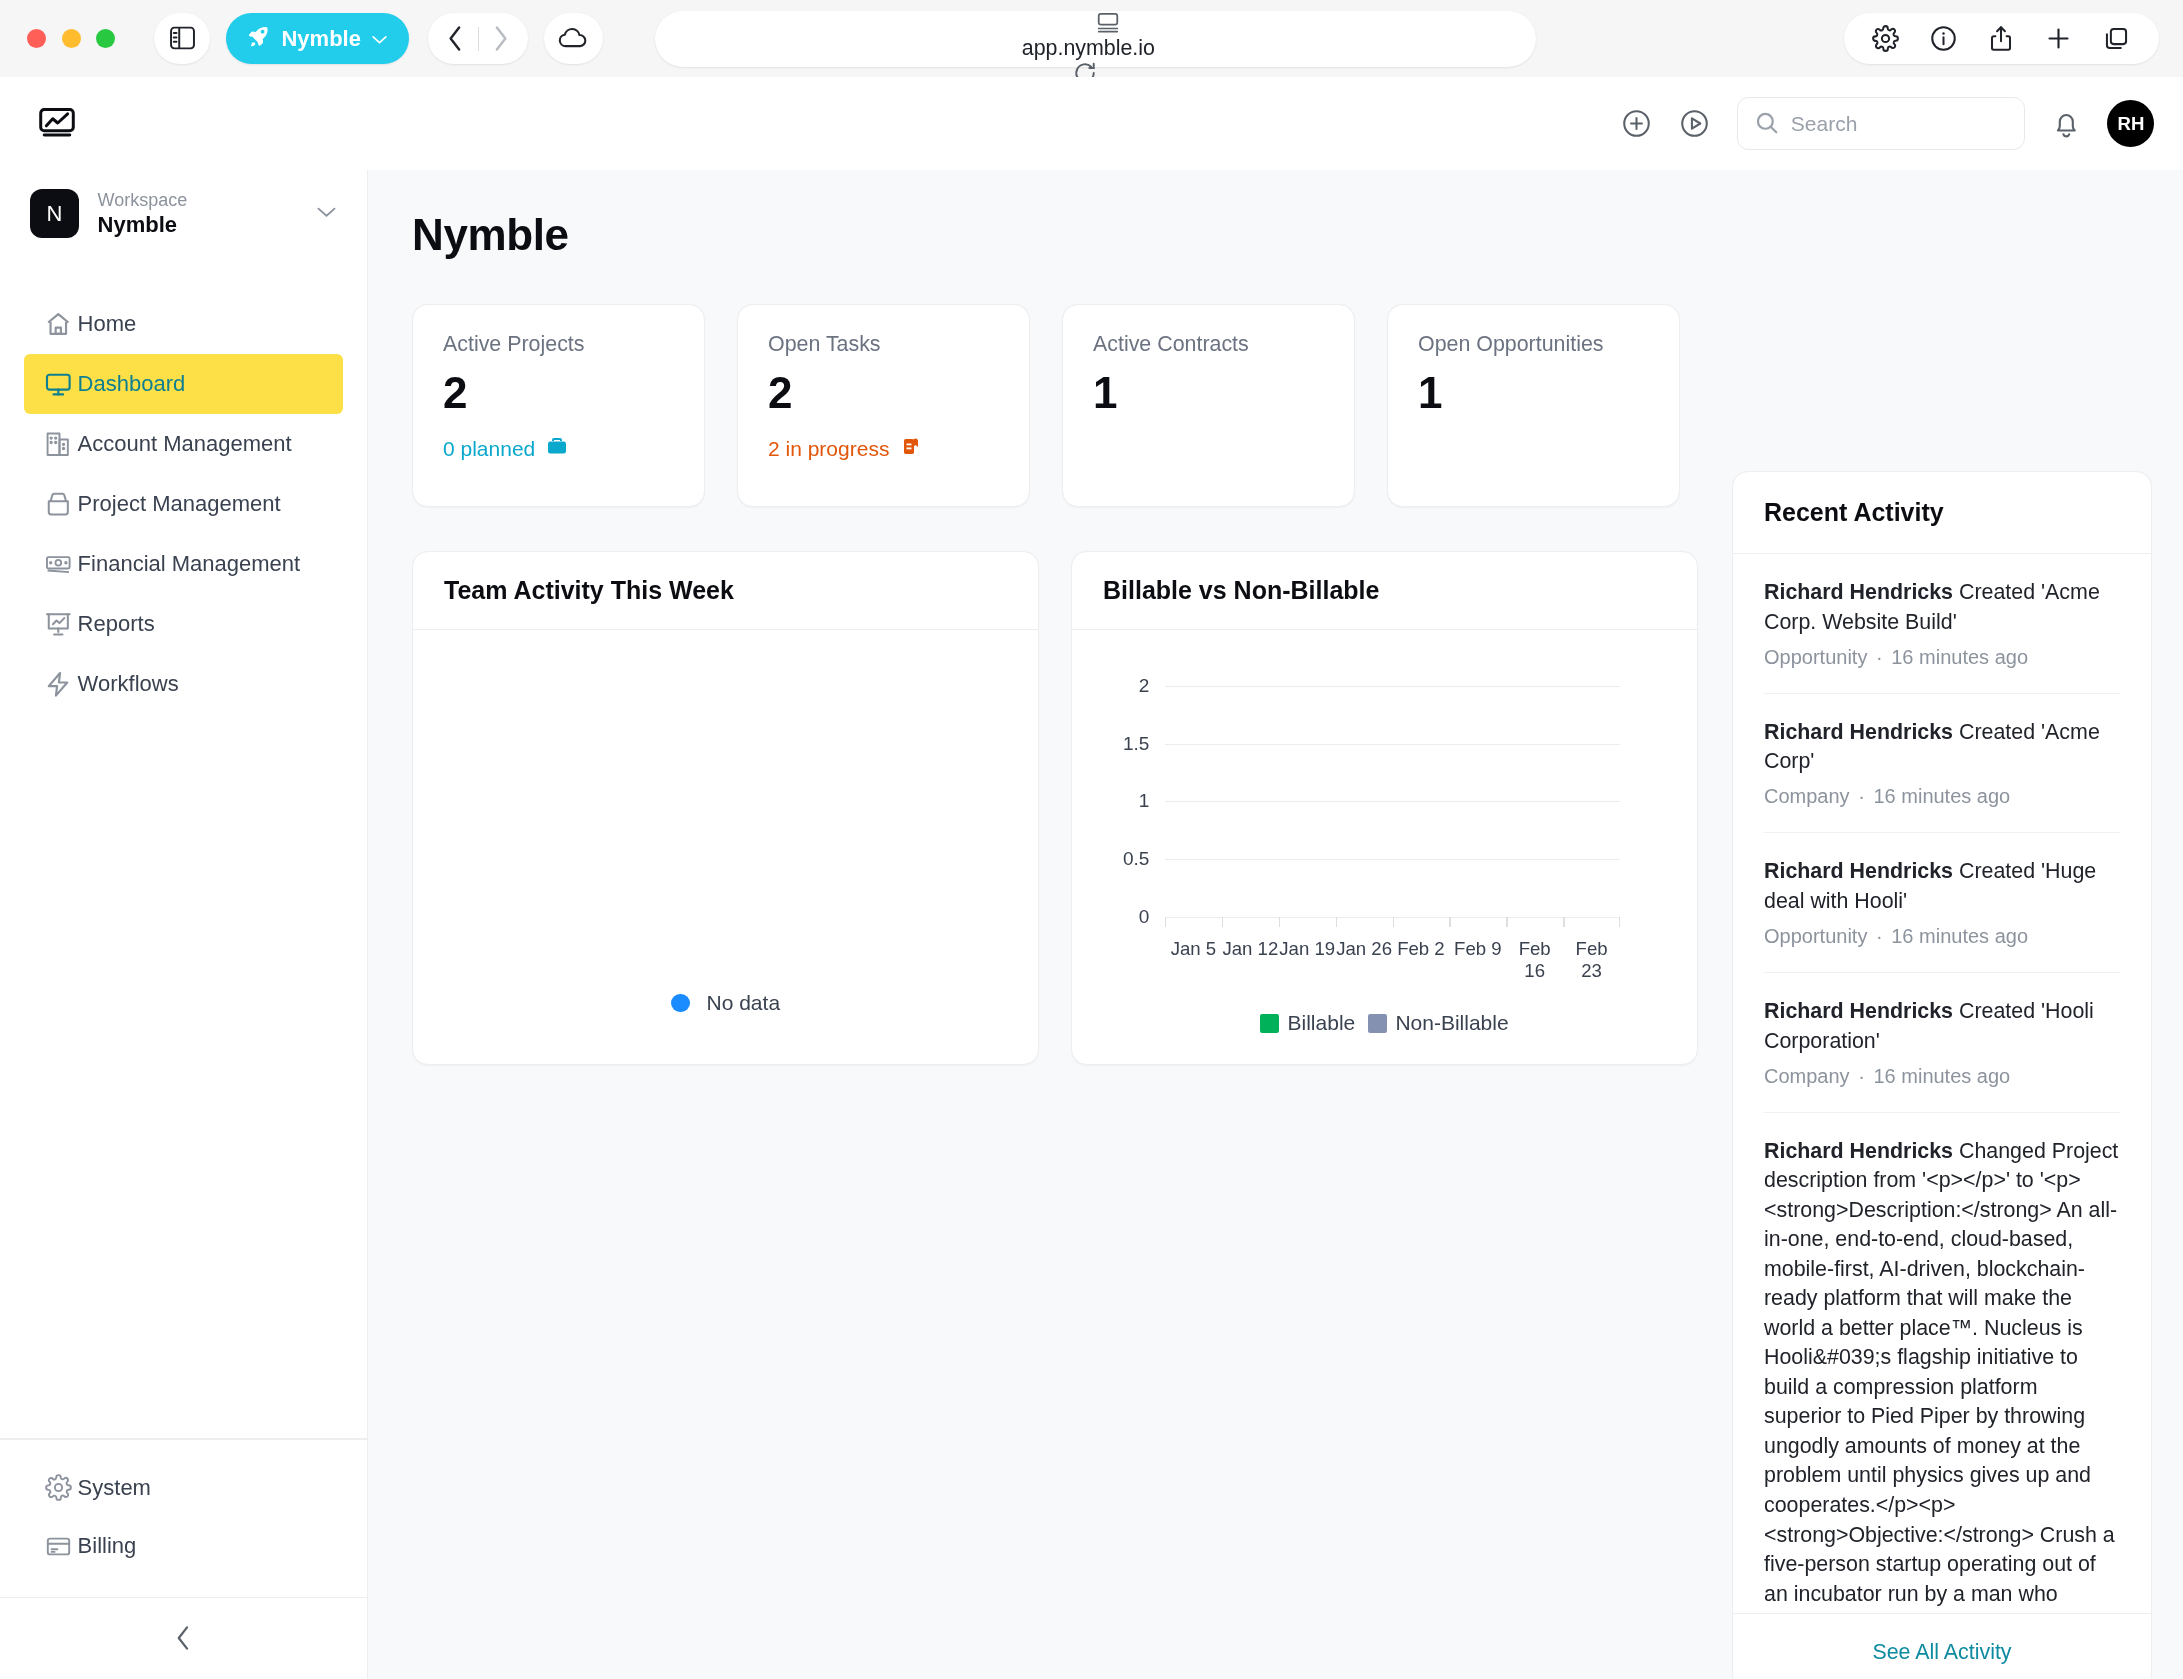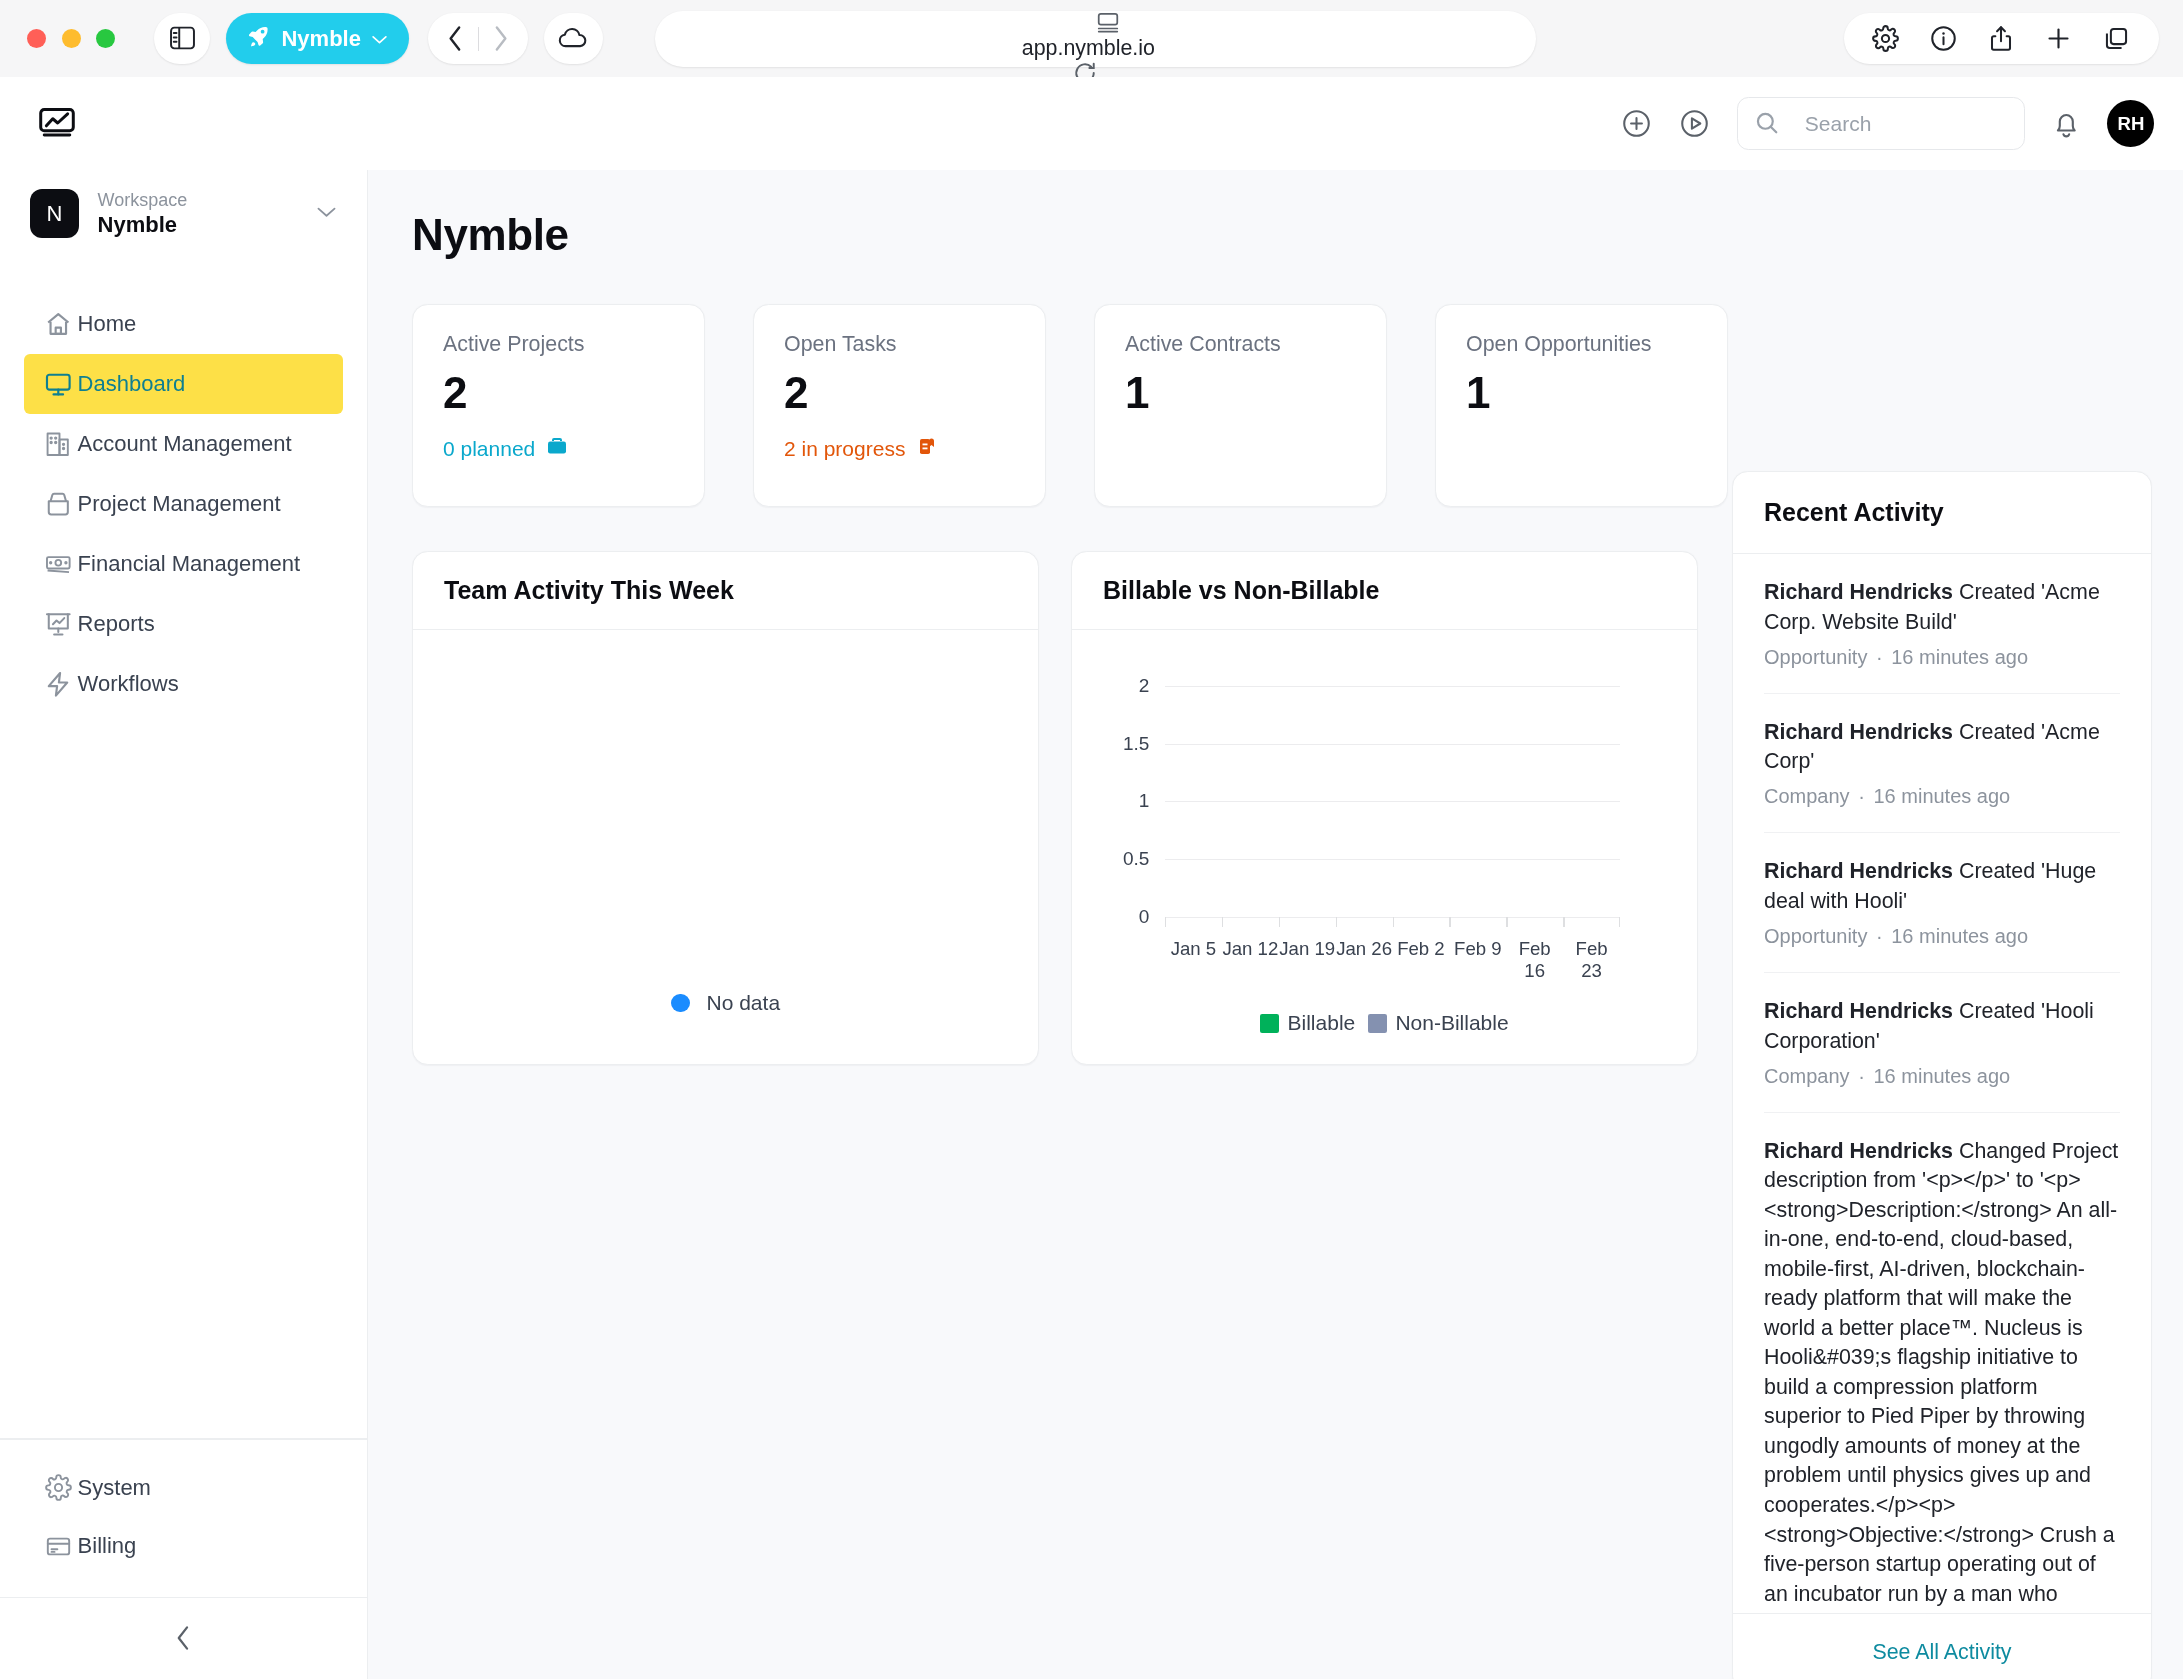--- a/index.html
+++ b/index.html
@@ -65,21 +65,21 @@
     position: absolute; top: 0; left: 0; width: 2183px; height: 93px;
     background: #ffffff; display: flex; align-items: center;
   }
   .app-logo { margin-left: 37px; display: flex; align-items: center; }
   .header-right {
     position: absolute; right: 28.6px; display: flex; align-items: center; gap: 27px;
   }
   .circle-btn { cursor: pointer; display: flex; align-items: center; }
   .search-box {
     width: 288px; height: 53px; border: 1.4px solid #e6e8eb; border-radius: 11.4px;
-    display: flex; align-items: center; gap: 26px; padding: 0 17px; background: #fff;
+    display: flex; align-items: center; gap: 12px; padding: 0 17px; background: #fff;
   }
   .search-box input {
     border: none; outline: none; font-size: 21px; color: #20232a;
     font-family: "Liberation Sans", sans-serif; width: 100%; background: transparent;
   }
   .search-box input::placeholder { color: #9aa1aa; }
   .avatar {
     width: 47px; height: 47px; border-radius: 50%; background: #000;
     color: #fff; font-size: 18.6px; font-weight: 600;
     display: flex; align-items: center; justify-content: center; cursor: pointer;
@@ -122,21 +122,21 @@
   
   .main {
     position: absolute; top: 93px; left: 368px; width: 1815px; height: 1509px;
     background: #f8f9fb; overflow: hidden;
   }
   .page-title {
     font-size: 44px; font-weight: 700; color: #0c0d12;
     margin: 40px 0 0 44px; letter-spacing: -0.4px;
   }
 
-  .stats-row { display: flex; gap: 48px; margin: 44px 0 0 44px; }
+  .stats-row { display: flex; gap: 32px; margin: 44px 0 0 44px; }
   .stat-card {
     width: 293px; height: 203px; background: #fff; border: 1.4px solid #eceef0;
     border-radius: 15.7px; padding: 27px 30px;
     box-shadow: 0 0.7px 1.4px rgba(16,24,40,0.04);
   }
   .stat-label { font-size: 21.4px; color: #6b7280; }
   .stat-value { font-size: 44px; font-weight: 700; color: #0c0d12; margin-top: 11.4px; letter-spacing: -0.7px; }
   .stat-sub { display: flex; align-items: center; gap: 10px; margin-top: 15.7px; font-size: 21px; }
   .stat-sub.cyan { color: #0aa8cc; }
   .stat-sub.orange { color: #e2560a; }

